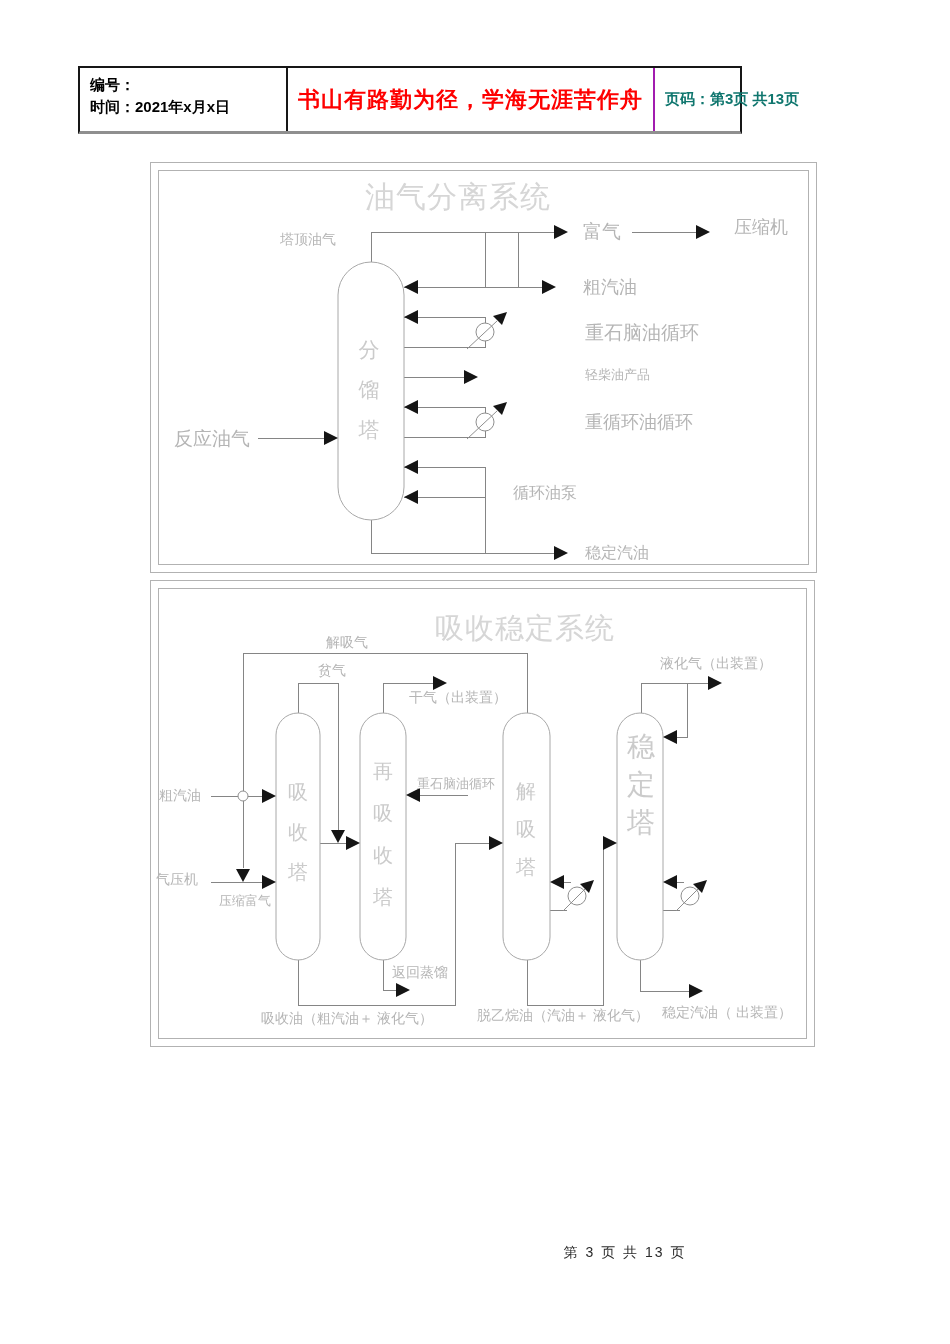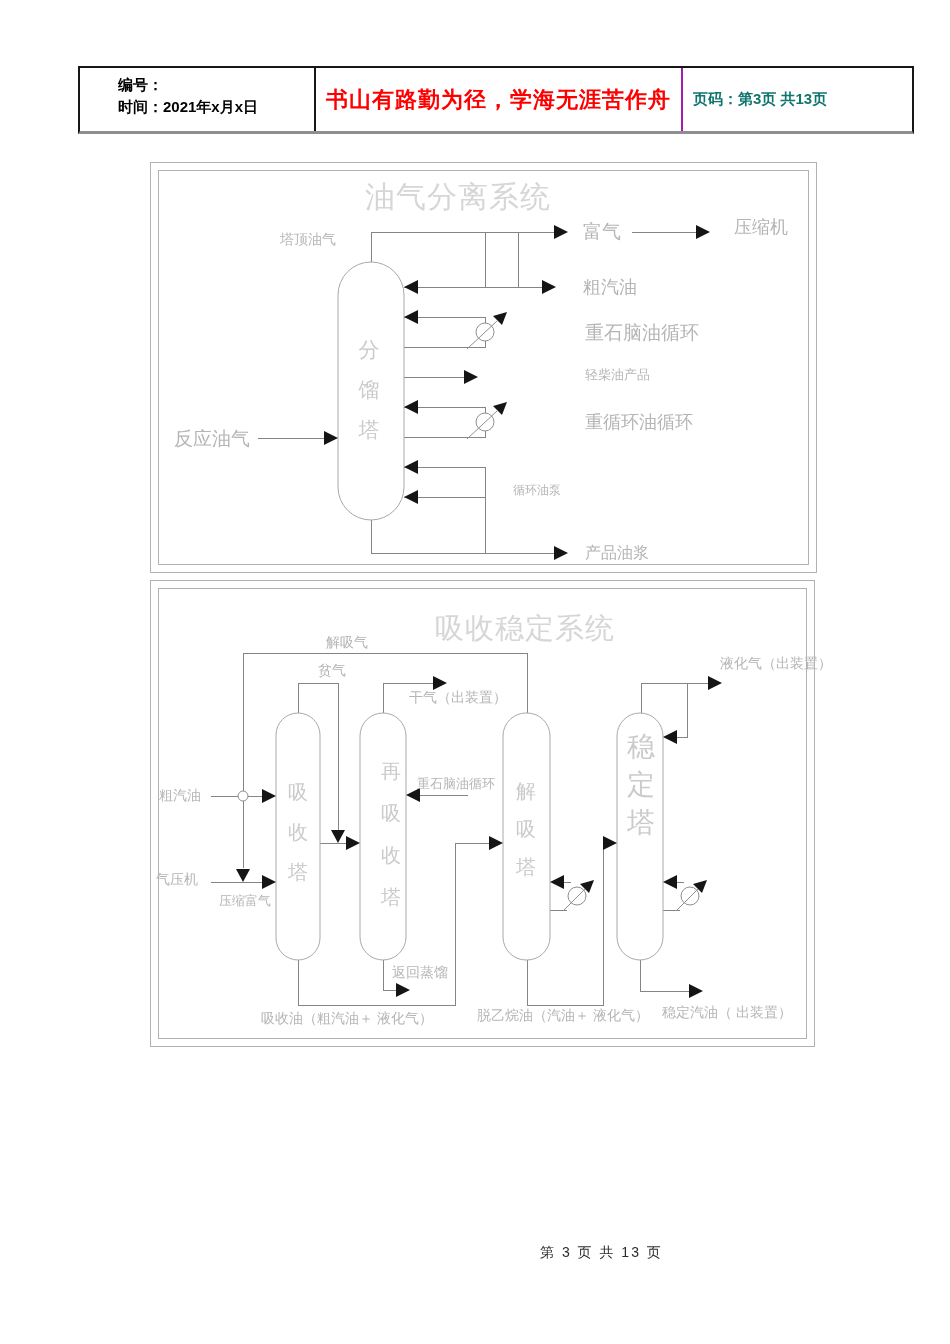--- a/index.html
+++ b/index.html
@@ -1,31 +1,31 @@
 <!DOCTYPE html>
 <html><head>
 <meta charset="utf-8">
 <style>
   html,body{margin:0;padding:0;background:#fff;}
   body{width:950px;height:1344px;position:relative;font-family:"Liberation Sans","DejaVu Sans",sans-serif;overflow:hidden;}
   
-  .hdr{position:absolute;left:78px;top:66px;width:836px;height:68px;display:grid;grid-template-columns:206px 369px 213px;
-       border-top:2px solid #161616;border-left:2px solid #161616;border-right:2px solid #161616;border-bottom:3px solid #8f8f8f;box-sizing:border-box;background:#fff;padding-left:28px;}
+  .hdr{position:absolute;left:78px;top:66px;width:664px;height:68px;display:grid;grid-template-columns:206px 369px 213px;
+       border-top:2px solid #161616;border-left:2px solid #161616;border-right:2px solid #161616;border-bottom:3px solid #8f8f8f;box-sizing:border-box;background:#fff;}
   .hdr .cell{box-sizing:border-box;}
   .hdr .c1{padding:6px 0 0 10px;font-size:15px;font-weight:bold;color:#000;line-height:1.45;}
   .hdr .c2{border-left:2px solid #161616;border-right:2px solid #a21caf;display:flex;align-items:center;justify-content:center;
            color:#fe0000;font-weight:bold;font-size:22px;letter-spacing:1px;white-space:nowrap;}
   .hdr .c3{display:flex;align-items:center;padding-left:10px;font-size:15px;font-weight:bold;color:#0f766e;white-space:nowrap;}
   
   .lbl{position:absolute;white-space:nowrap;color:#b5b5b5;font-size:18px;line-height:1.1;}
   .sm{font-size:14px;}
   .title{position:absolute;white-space:nowrap;color:#d6d6d6;font-size:30px;letter-spacing:1px;}
   .tower{position:absolute;color:#cbcbcb;width:26px;text-align:center;word-break:break-all;font-size:21px;line-height:40px;}
   svg{position:absolute;left:0;top:0;}
-  .footer{position:absolute;left:540px;top:1244px;width:170px;font-size:14px;color:#2b2b2b;letter-spacing:2px;white-space:nowrap;}
+  .footer{position:absolute;left:540px;top:1244px;width:170px;text-align:center;font-size:14px;color:#2b2b2b;letter-spacing:2px;white-space:nowrap;}
 </style>
 </head>
 <body>
 
 <div class="hdr">
   <div class="cell c1">
     <div>编号：</div>
     <div>时间：2021年x月x日</div>
   </div>
   <div class="cell c2">书山有路勤为径，学海无涯苦作舟</div>
@@ -159,32 +159,32 @@
 <div class="title" style="left:365px;top:177px;">油气分离系统</div>
 <div class="tower" style="left:356px;top:330px;">分馏塔</div>
 <div class="lbl" style="left:280px;top:232px;font-size:14px;">塔顶油气</div>
 <div class="lbl" style="left:583px;top:222px;font-size:19px;">富气</div>
 <div class="lbl" style="left:734px;top:218px;">压缩机</div>
 <div class="lbl" style="left:583px;top:278px;">粗汽油</div>
 <div class="lbl" style="left:585px;top:323px;font-size:19px;">重石脑油循环</div>
 <div class="lbl" style="left:585px;top:368px;font-size:13px;">轻柴油产品</div>
 <div class="lbl" style="left:585px;top:413px;">重循环油循环</div>
 <div class="lbl" style="left:174px;top:429px;font-size:19px;">反应油气</div>
-<div class="lbl" style="left:513px;top:484px;font-size:12px;">循环油泵</div>
-<div class="lbl" style="left:585px;top:544px;font-size:16px;">产品油浆</div>
+<div class="lbl" style="left:513px;top:484px;font-size:16px;">循环油泵</div>
+<div class="lbl" style="left:585px;top:544px;font-size:16px;">稳定汽油</div>
 
 <div class="title" style="left:435px;top:597px;font-size:29px;margin-top:12px;">吸收稳定系统</div>
 <div class="tower" style="left:285px;top:772px;font-size:20px;">吸收塔</div>
-<div class="tower" style="left:370px;top:750px;font-size:20px;line-height:42px;margin-left:8px;">再吸收塔</div>
+<div class="tower" style="left:370px;top:750px;font-size:20px;line-height:42px;">再吸收塔</div>
 <div class="tower" style="left:513px;top:772px;font-size:20px;line-height:38px;">解吸塔</div>
 <div class="tower" style="left:627px;top:728px;font-size:28px;line-height:38px;">稳定塔</div>
 <div class="lbl sm" style="left:326px;top:635px;">解吸气</div>
 <div class="lbl sm" style="left:318px;top:663px;">贫气</div>
 <div class="lbl sm" style="left:409px;top:690px;">干气（出装置）</div>
-<div class="lbl sm" style="left:720px;top:656px;">液化气（出装置）</div>
+<div class="lbl sm" style="left:660px;top:656px;">液化气（出装置）</div>
 <div class="lbl sm" style="left:417px;top:777px;font-size:13px;">重石脑油循环</div>
 <div class="lbl sm" style="left:159px;top:788px;">粗汽油</div>
 <div class="lbl sm" style="left:156px;top:872px;">气压机</div>
 <div class="lbl sm" style="left:219px;top:894px;font-size:13px;">压缩富气</div>
 <div class="lbl sm" style="left:392px;top:965px;">返回蒸馏</div>
 <div class="lbl sm" style="left:261px;top:1011px;">吸收油（粗汽油＋ 液化气）</div>
 <div class="lbl sm" style="left:477px;top:1008px;">脱乙烷油（汽油＋ 液化气）</div>
 <div class="lbl sm" style="left:662px;top:1005px;">稳定汽油（ 出装置）</div>
 
 <div class="footer">第 3 页 共 13 页</div>

